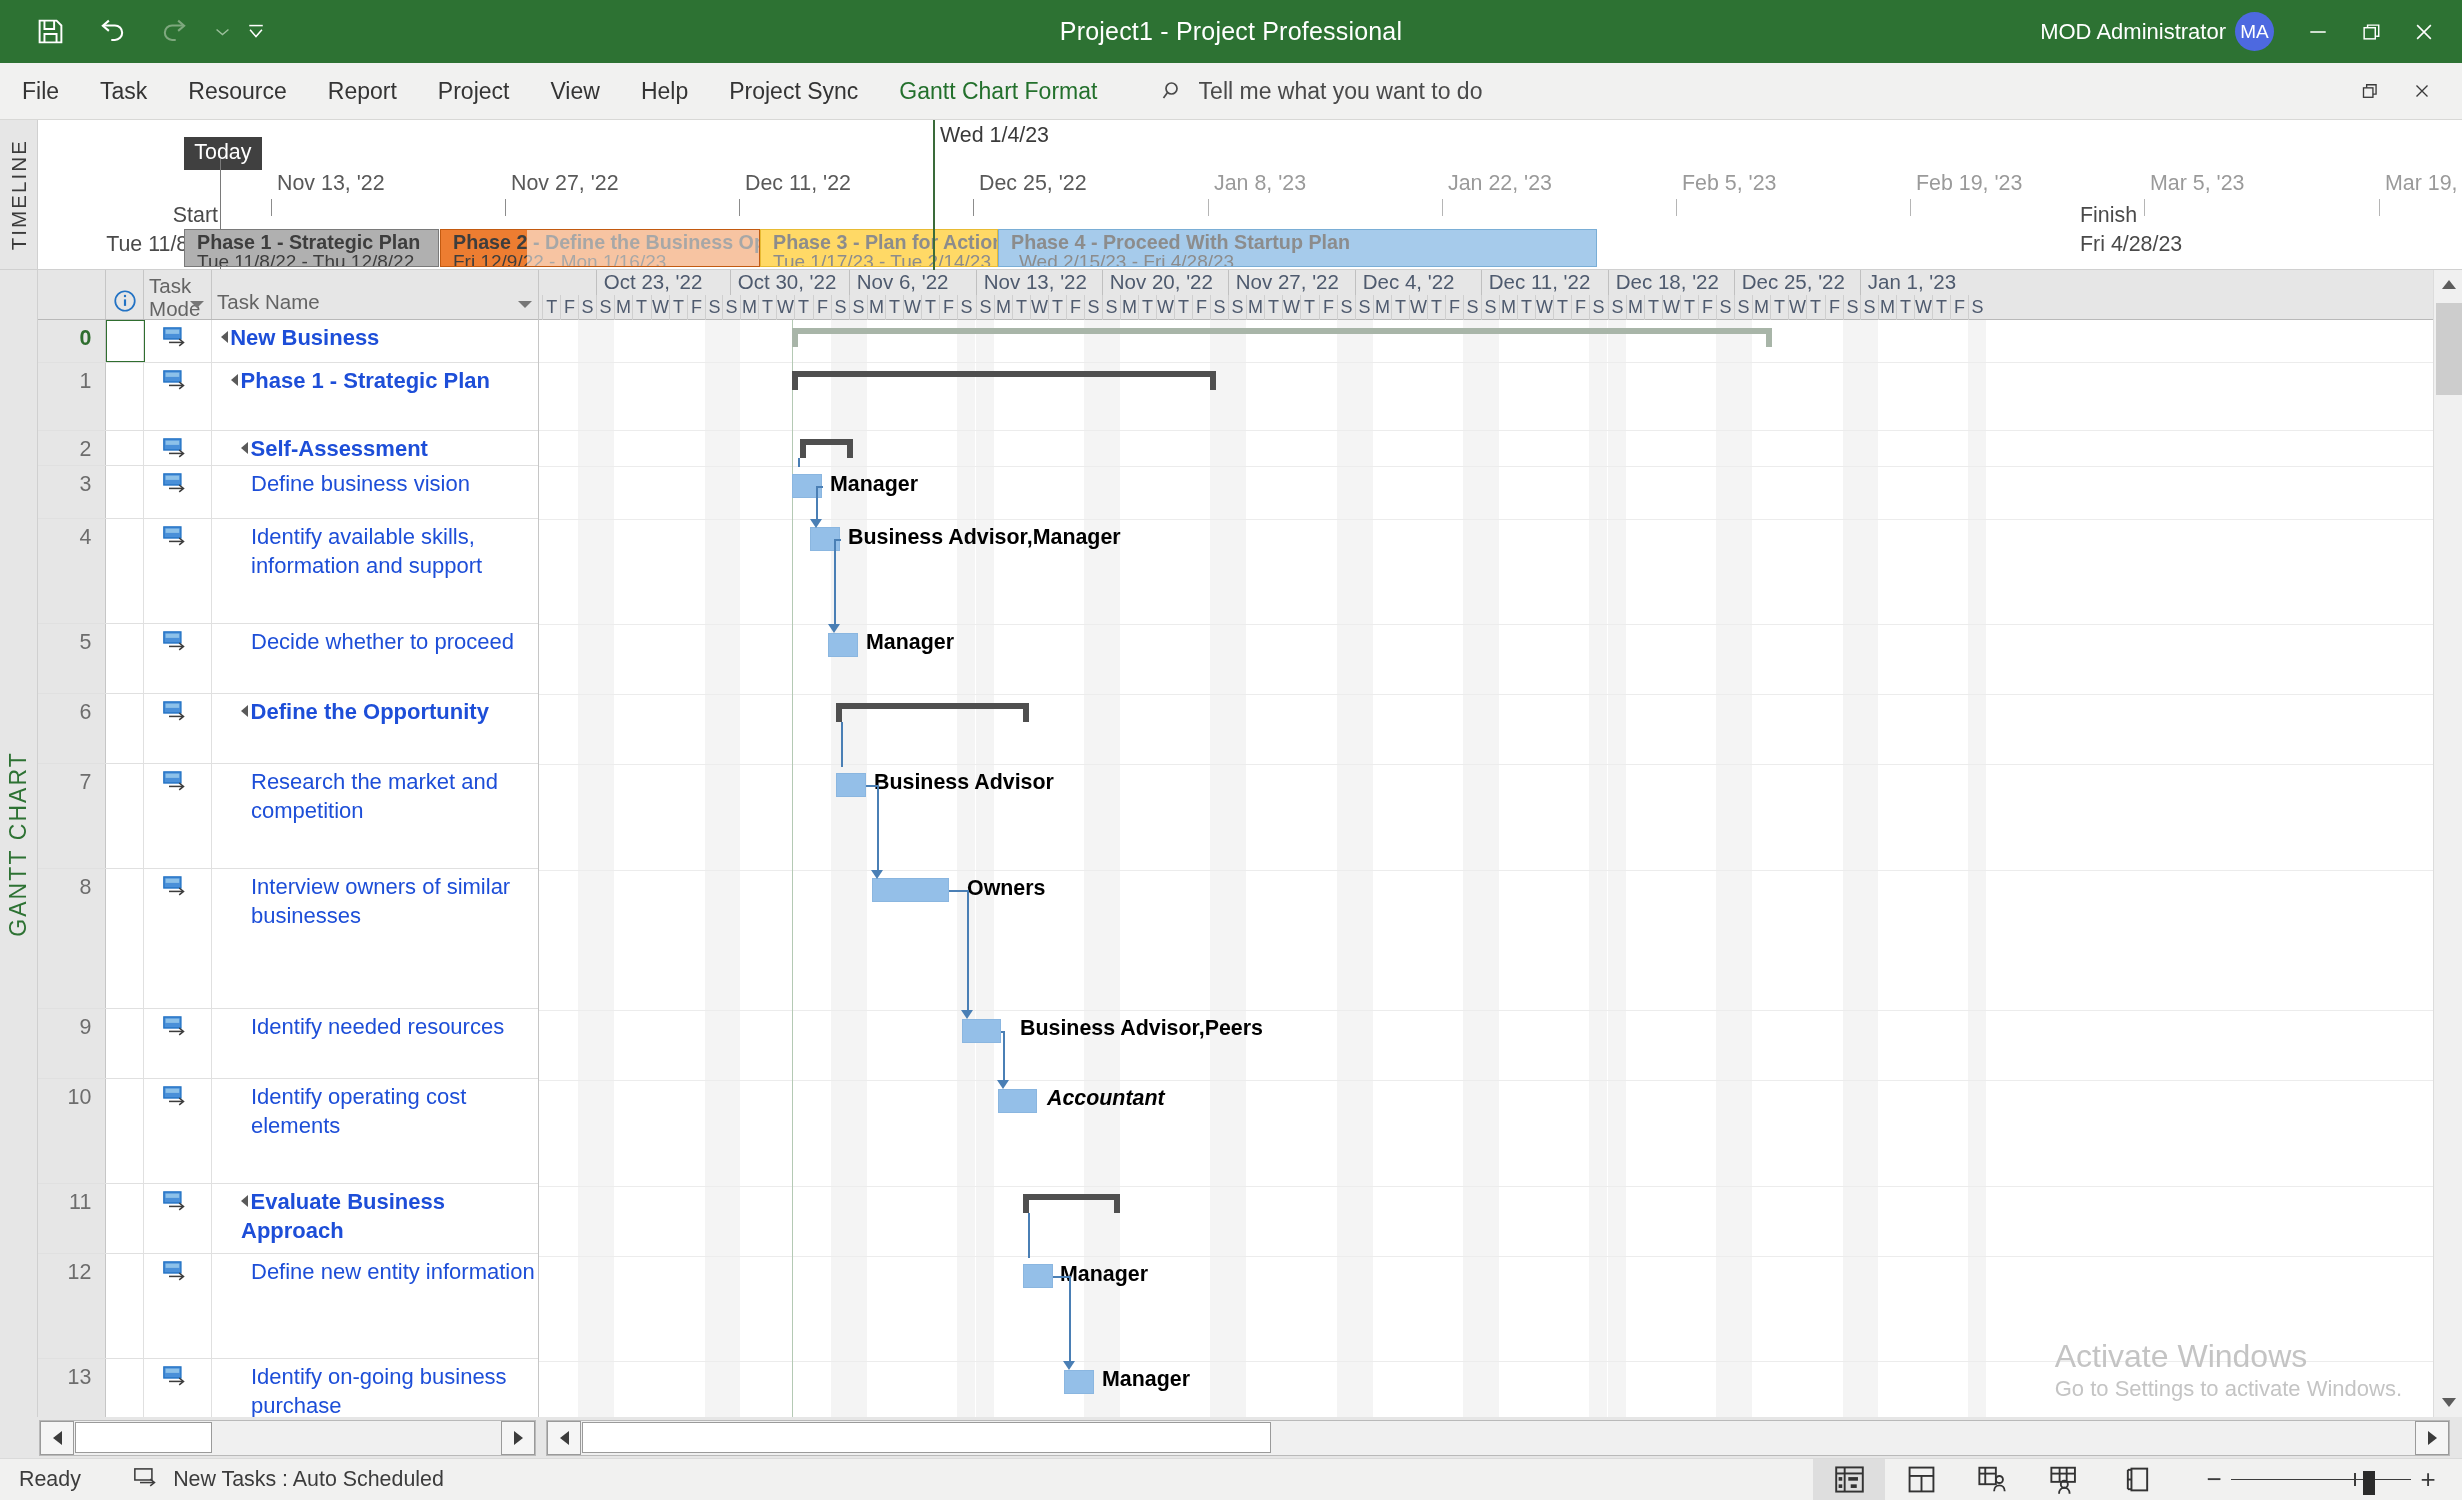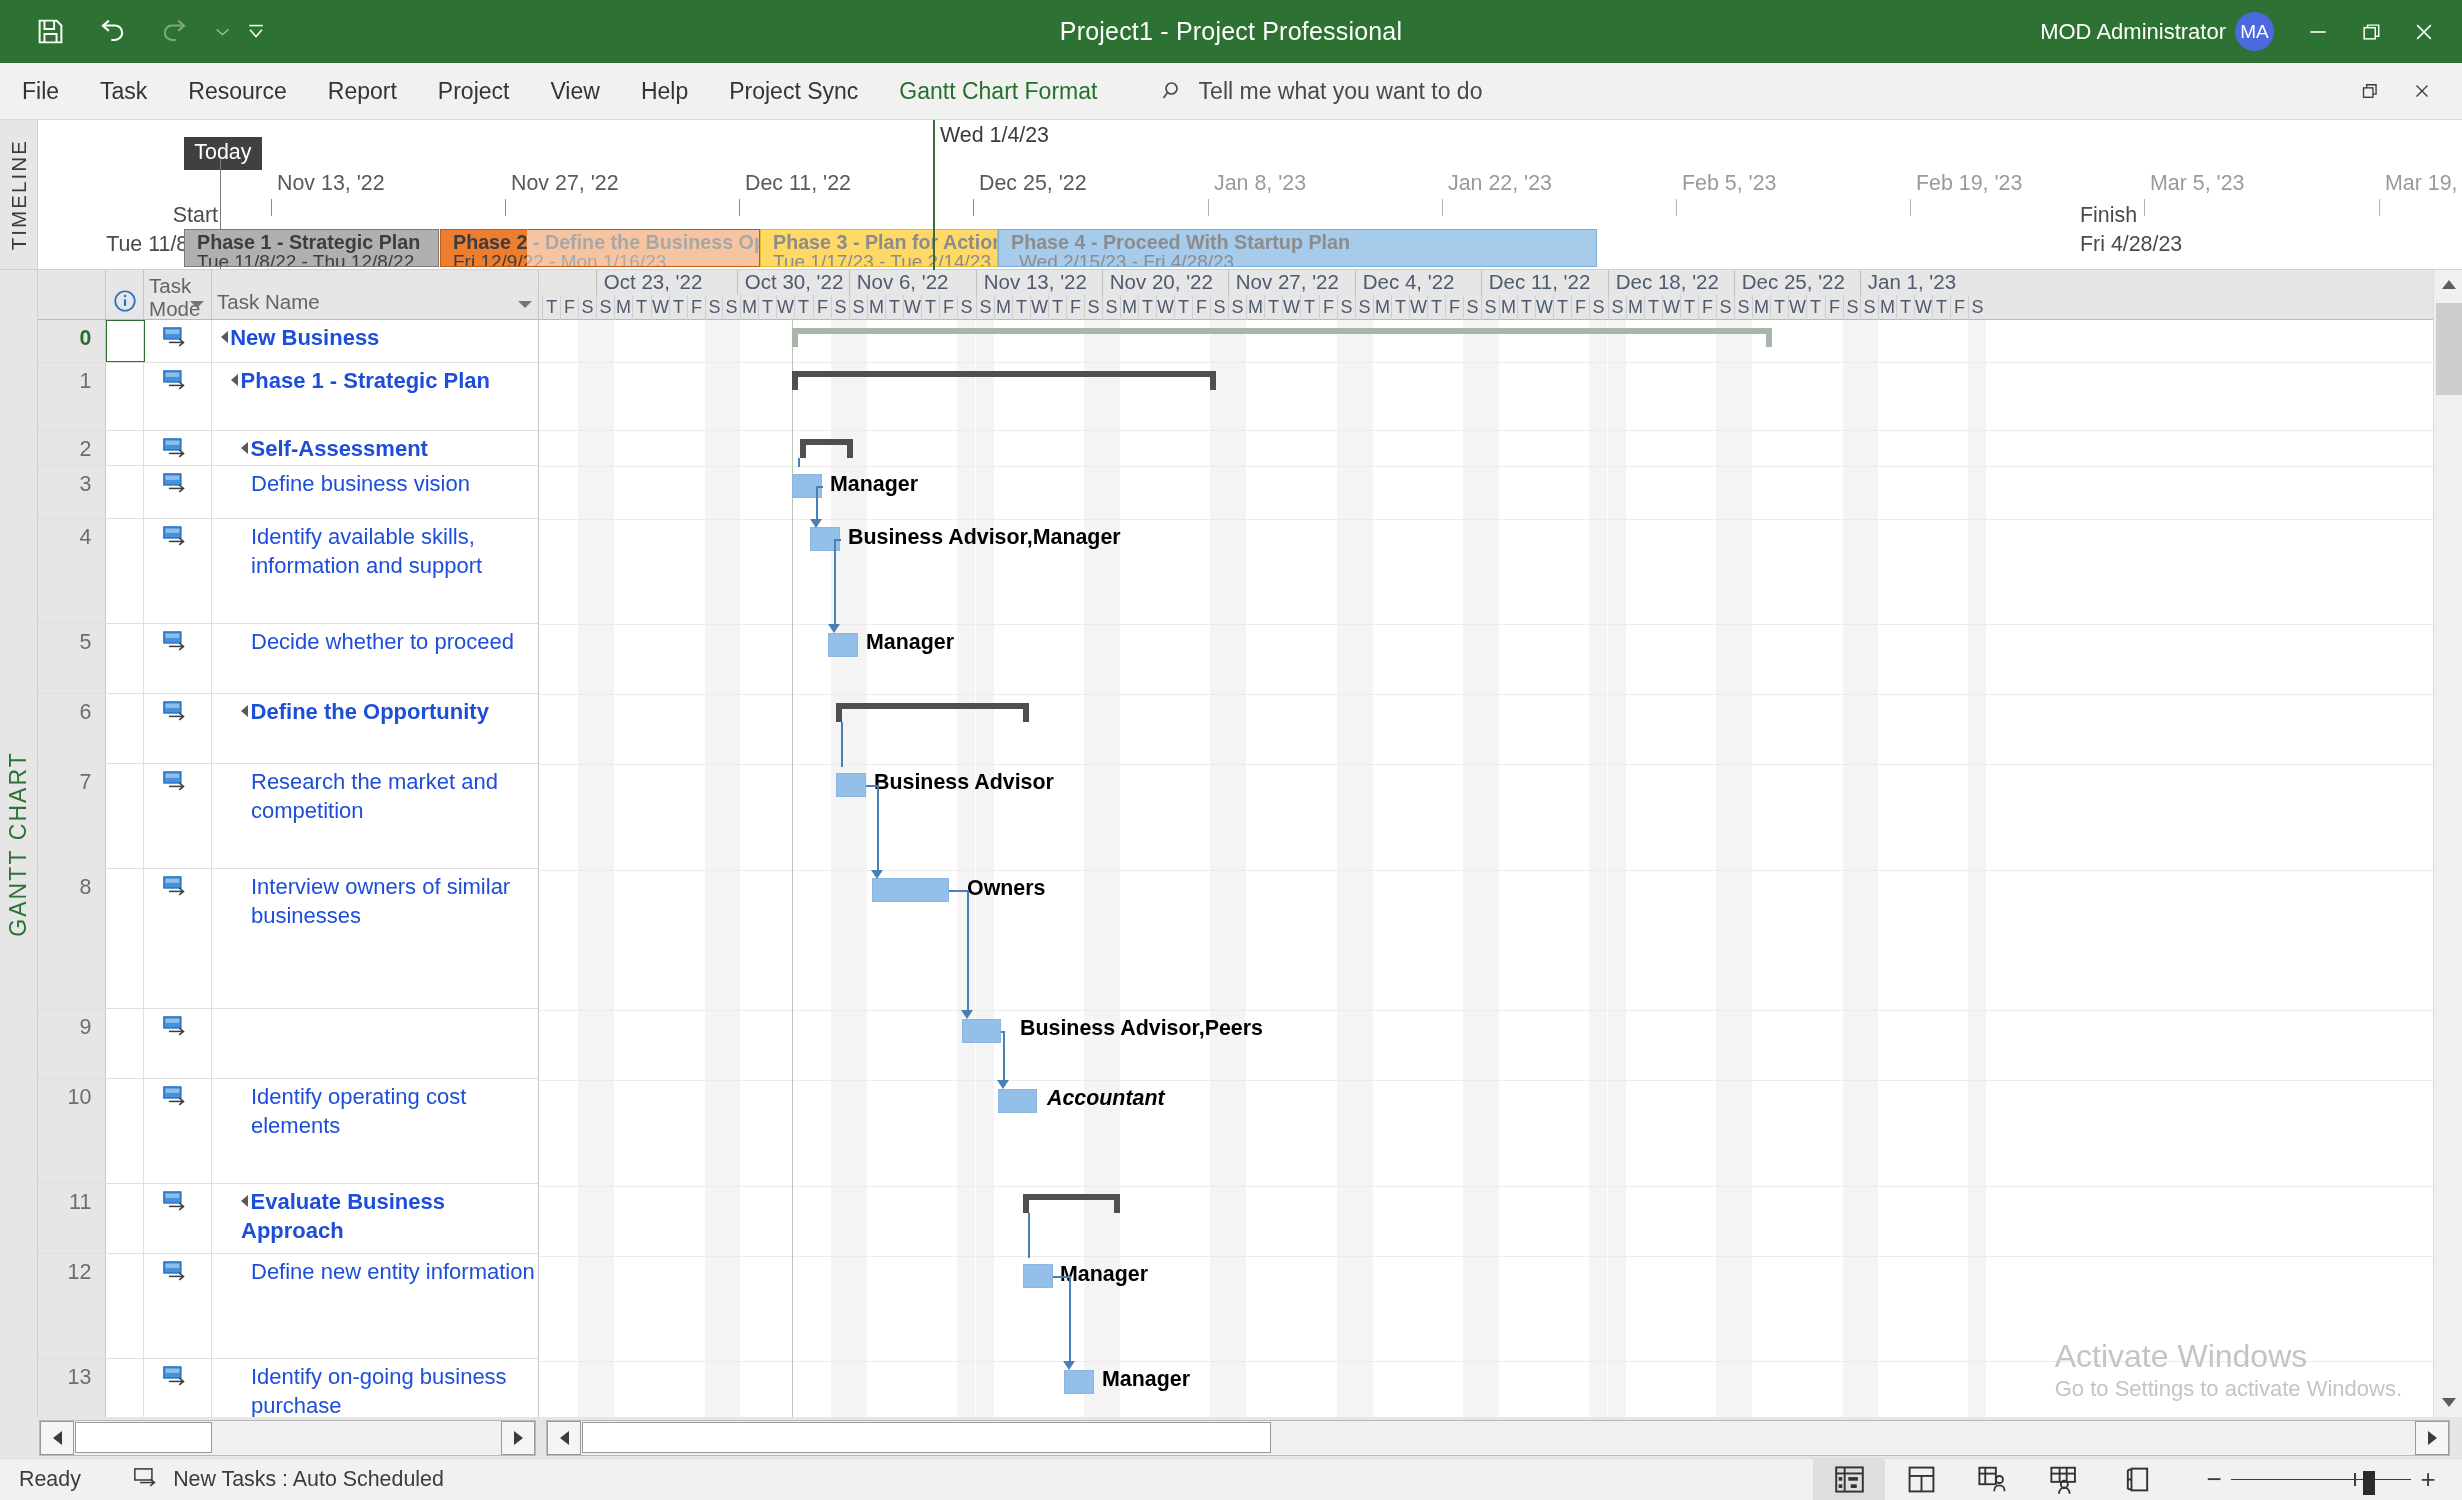--- a/index.html
+++ b/index.html
@@ -608,20 +608,21 @@
             <div class="c-id">9</div>
             <div class="c-i"></div>
             <div class="c-mode">
               <svg class="ts-icon" viewBox="0 0 34 28">
                 <rect x="1" y="1" width="20" height="13" fill="#4a90d9" stroke="#2272c4" stroke-width="1.6"></rect>
                 <rect x="3" y="3" width="16" height="5" fill="#8dc1e9" stroke="none"></rect>
                 <path d="M7 18h16" stroke="#3c3c3c" stroke-width="1.8" fill="none"></path>
                 <path d="M19 14l5 4-5 4" stroke="#3c3c3c" stroke-width="1.8" fill="none"></path>
               </svg>
             </div>
+            <div class="c-name" style="padding-left: 39px;"><span>Identify needed resources</span></div>
           </div>
           <div class="row" style="height: 105px;">
             <div class="c-id">10</div>
             <div class="c-i"></div>
             <div class="c-mode">
               <svg class="ts-icon" viewBox="0 0 34 28">
                 <rect x="1" y="1" width="20" height="13" fill="#4a90d9" stroke="#2272c4" stroke-width="1.6"></rect>
                 <rect x="3" y="3" width="16" height="5" fill="#8dc1e9" stroke="none"></rect>
                 <path d="M7 18h16" stroke="#3c3c3c" stroke-width="1.8" fill="none"></path>
                 <path d="M19 14l5 4-5 4" stroke="#3c3c3c" stroke-width="1.8" fill="none"></path>
@@ -670,21 +671,21 @@
           </div>
         </div>
     </div>
 
     <div class="divider-v" style="left:538px"></div>
 
     <div class="gantt">
       <div class="g-head">
         <div id="g-weeks">
             <div class="g-week" style="left: 57px; width: 126px;">Oct 23, '22</div>
-            <div class="g-week" style="left: 198px; width: 126px;">Oct 30, '22</div>
+            <div class="g-week" style="left: 191px; width: 126px;">Oct 30, '22</div>
             <div class="g-week" style="left: 310px; width: 126px;">Nov 6, '22</div>
             <div class="g-week" style="left: 437px; width: 126px;">Nov 13, '22</div>
             <div class="g-week" style="left: 563px; width: 126px;">Nov 20, '22</div>
             <div class="g-week" style="left: 689px; width: 126px;">Nov 27, '22</div>
             <div class="g-week" style="left: 816px; width: 126px;">Dec 4, '22</div>
             <div class="g-week" style="left: 942px; width: 126px;">Dec 11, '22</div>
             <div class="g-week" style="left: 1069px; width: 126px;">Dec 18, '22</div>
             <div class="g-week" style="left: 1195px; width: 126px;">Dec 25, '22</div>
             <div class="g-week" style="left: 1321px; width: 126px;">Jan 1, '23</div>
           </div>

